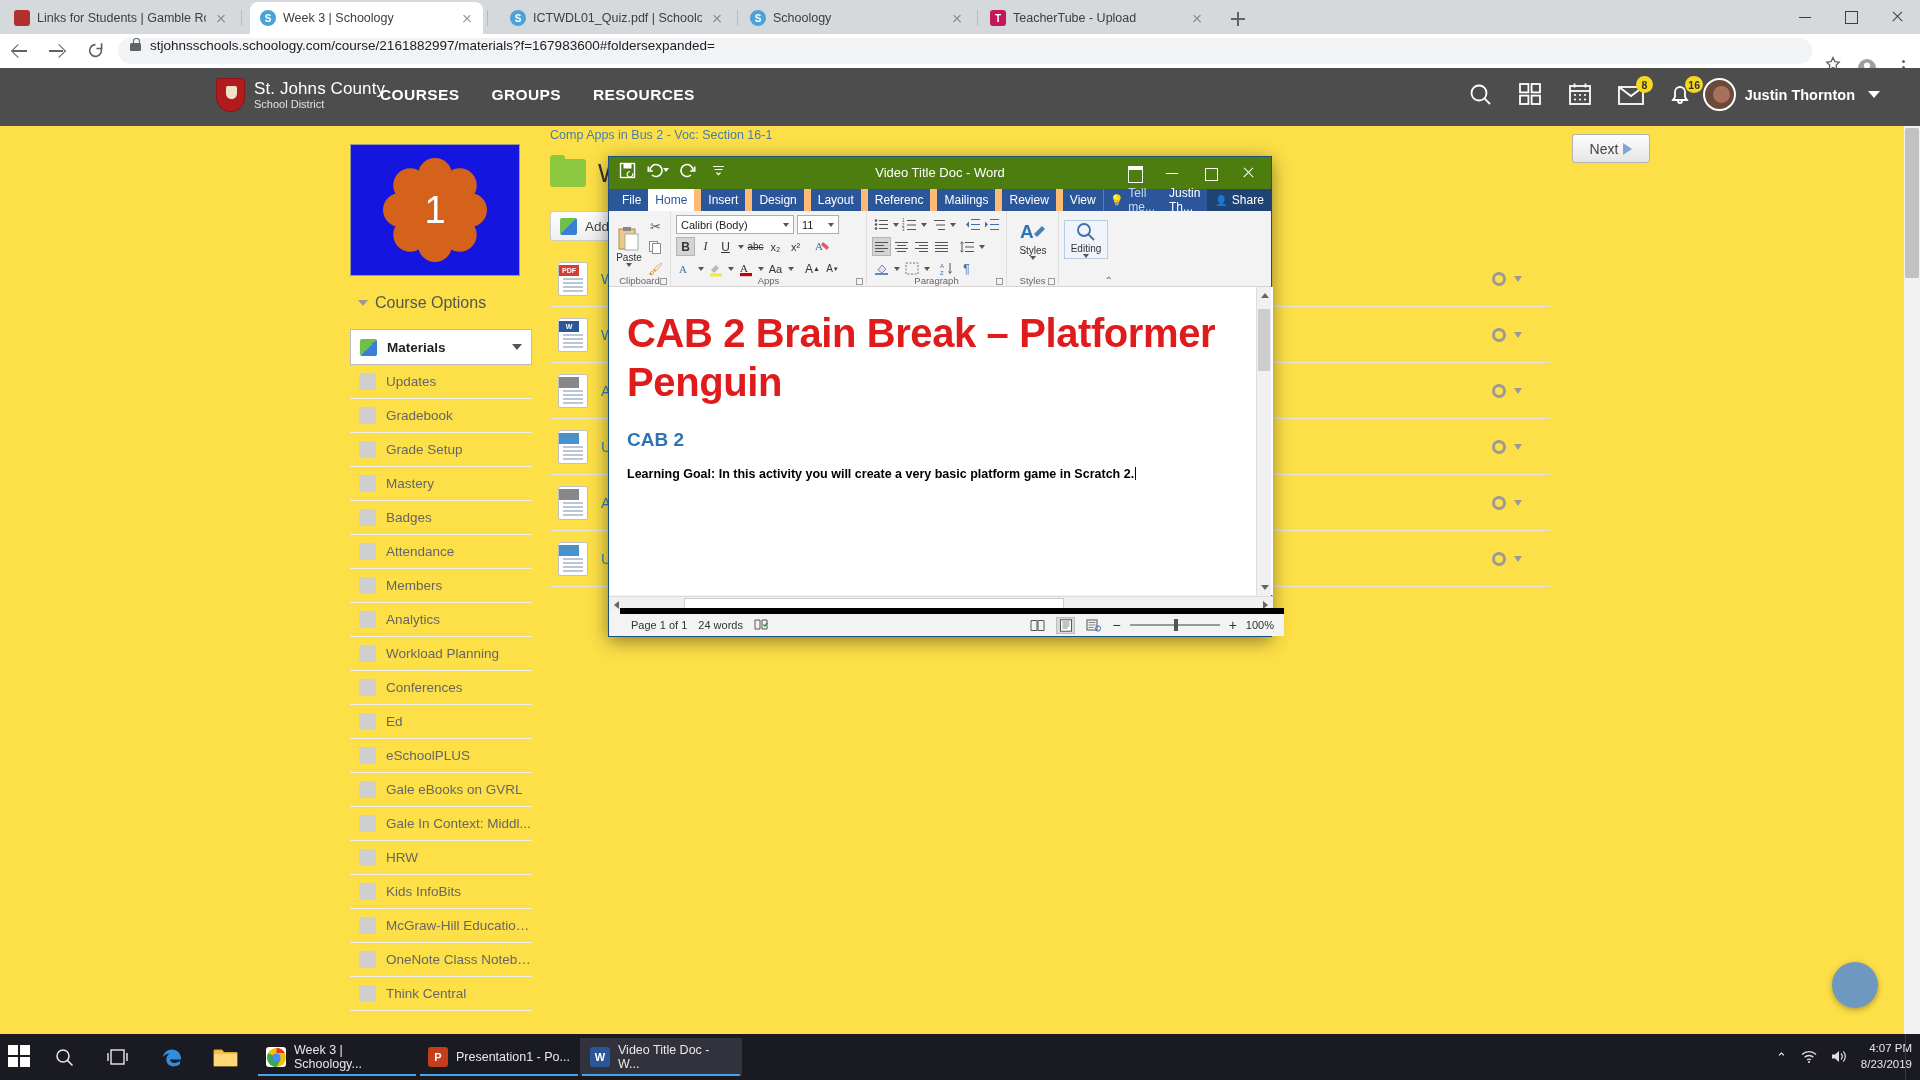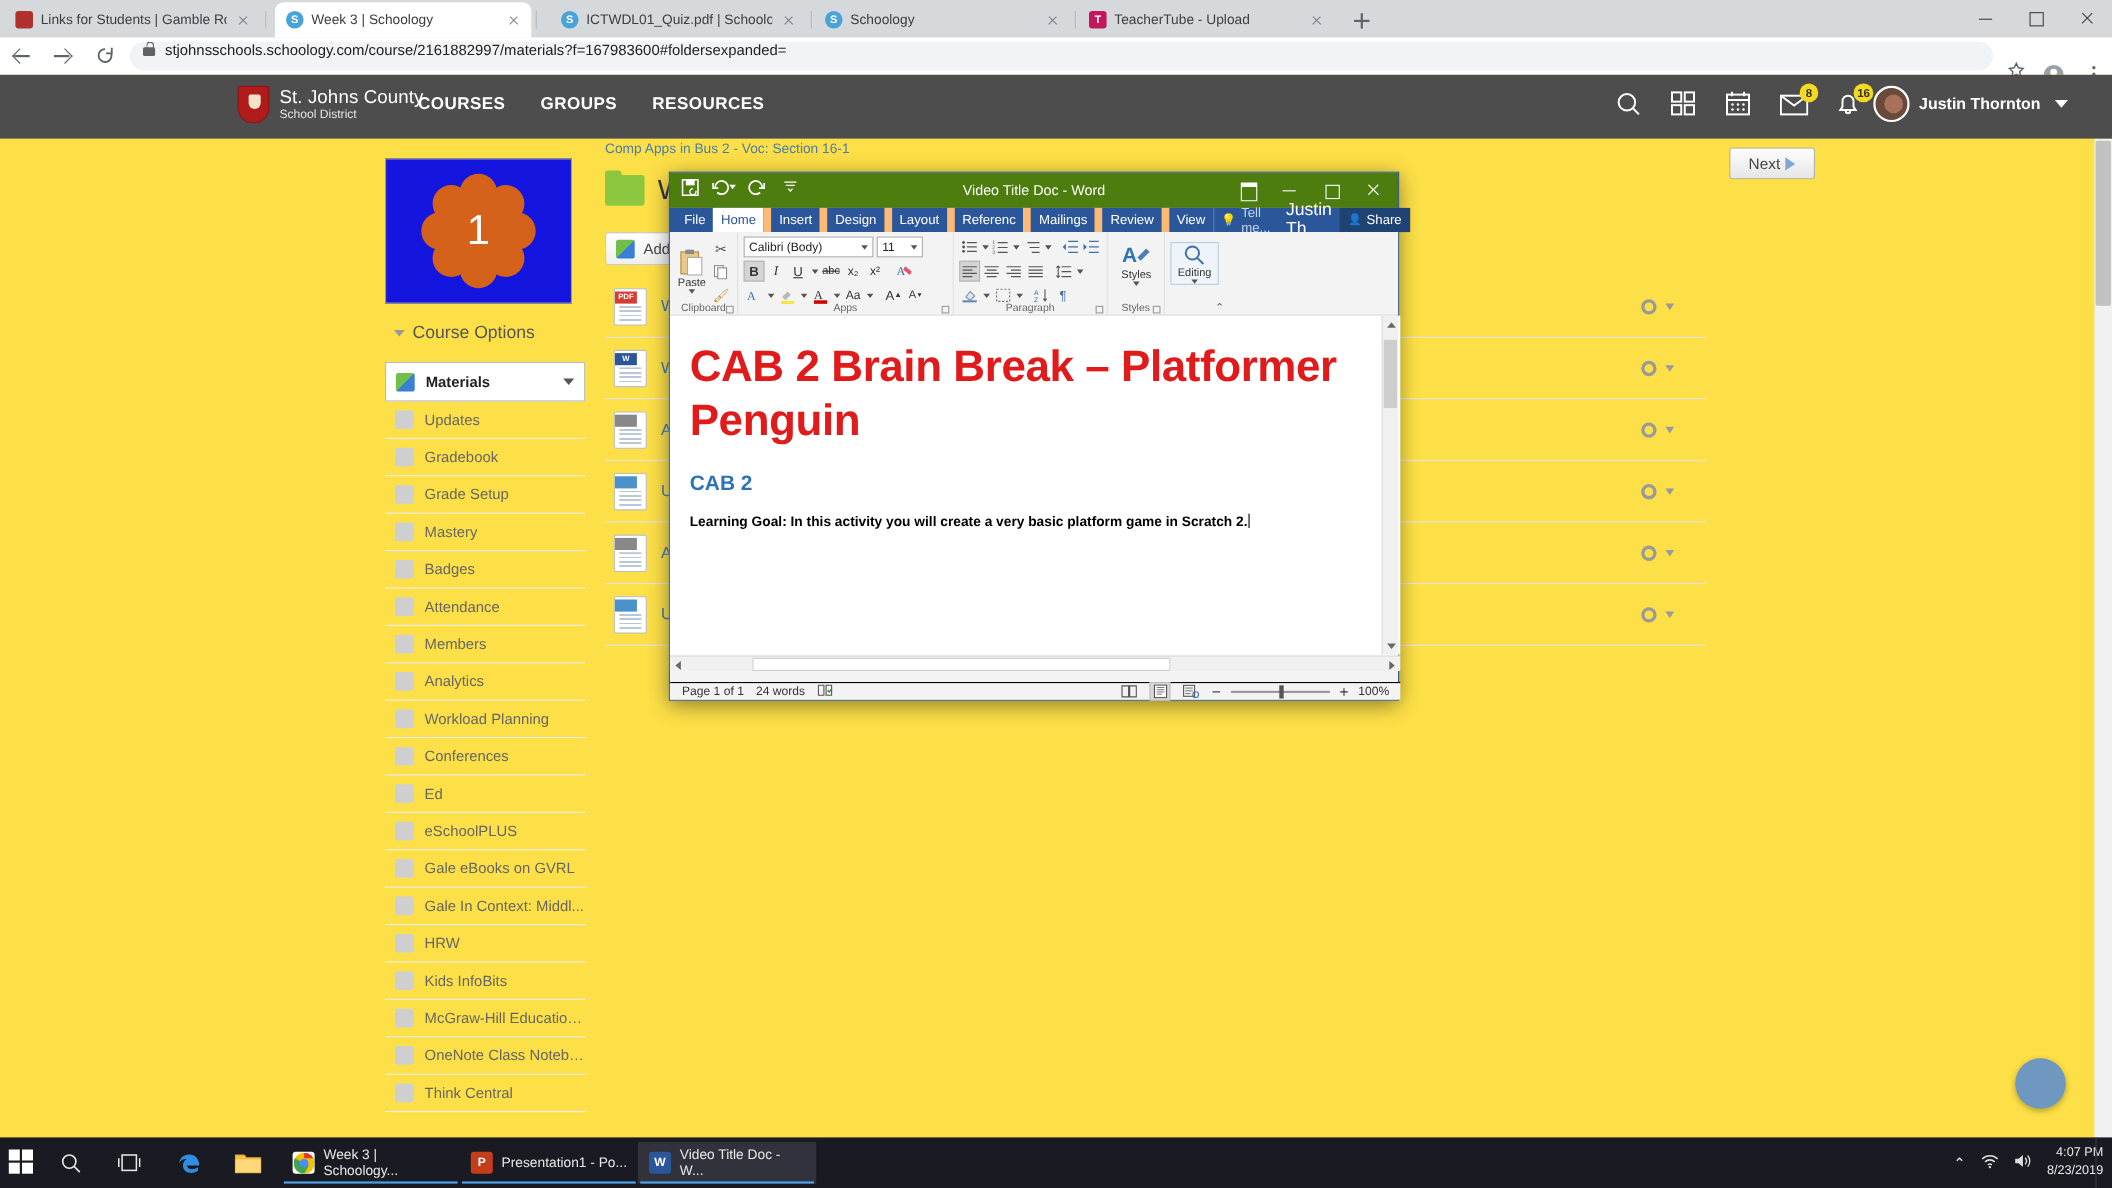--- a/index.html
+++ b/index.html
@@ -170,21 +170,21 @@
   .wcl::before,.wcl::after{ content:''; position:absolute; left:13px; top:15px; width:13px; height:1.4px; background:#fff;}
   .wcl::before{transform:rotate(45deg);} .wcl::after{transform:rotate(-45deg);}
 
   #wtabs { height:22px; background:#2b579a; display:flex; align-items:flex-end; padding-left:6px; position:relative;}
   #wtabs .wt { height:22px; padding:0 7px; color:#fff; font-size:12px; display:flex; align-items:center;
       border-left:7px solid #fdba74; }
   #wtabs .wt:first-child{ border-left:none;}
   #wtabs .wt.sel { background:#fff; color:#2b579a; border:none;}
   #wtabs .tellme { color:#c7d6ea; display:flex; align-items:center; gap:4px; border-left:1px solid #5a7fb5;
       padding:0 7px; font-size:12px; height:22px;}
-  #wtabs .whoami { color:#fff; font-size:16px; padding:0 7px; height:22px; display:flex; align-items:center;}
+  #wtabs .whoami { color:#fff; font-size:12px; padding:0 7px; height:22px; display:flex; align-items:center;}
   #wshare { color:#fff; font-size:12px; padding:0 8px; height:22px; display:flex; align-items:center; gap:4px;
       background:#1f4473;}
 
   #wribbon { height:76px; background:#f3f3f3; border-bottom:1px solid #d4d4d4; position:relative;
       display:flex; font-size:10px; color:#444;}
   .rgroup { position:relative; height:76px; border-right:1px solid #e0e0e0; padding:4px 5px 0 5px;}
   .rglabel { position:absolute; bottom:1px; left:0; width:100%; text-align:center; font-size:9.5px; color:#666;}
   .rgdlg { position:absolute; bottom:2px; right:3px; width:7px; height:7px; border:1px solid #9a9a9a;}
   .btn3d { display:inline-flex; flex-direction:column; align-items:center; justify-content:center;}
   .fontname { width:118px; height:19px; background:#fff; border:1px solid #adadad; font-size:11px;
@@ -220,22 +220,22 @@
 
   #whscrollrow { position:absolute; left:0; bottom:26px; width:664px; height:14px; background:#f0f0f0;
       border-top:1px solid #dcdcdc; display:flex; align-items:center;}
   .hsarrow { width:15px; height:14px; position:relative;}
   .hsarrow::after{ content:''; position:absolute; top:4px; width:0;height:0;
       border-top:4px solid transparent;border-bottom:4px solid transparent;}
   .hsarrow.lf::after{ left:5px; border-right:5px solid #666;}
   .hsarrow.rt::after{ left:5px; border-left:5px solid #666;}
   #whthumb { height:12px; background:#fff; border:1px solid #cdcdcd; margin-left:60px; width:380px;}
 
-  #wstatus { position:absolute; left:0; bottom:0; width:664px; height:16px; background:#f3f3f3;
-      border-top:1px solid #000000; display:flex; align-items:center; font-size:11px; color:#333;}
+  #wstatus { position:absolute; left:11px; bottom:0; width:664px; height:28px; background:#f3f3f3;
+      border-top:6px solid #000000; display:flex; align-items:center; font-size:11px; color:#333;}
   #wstatus .sl { margin-left:11px;}
   #wstatus .sr { margin-left:auto; display:flex; align-items:center; gap:9px; padding-right:10px;}
   .viewbtn { width:19px; height:17px; display:inline-flex; align-items:center; justify-content:center;
       font-size:11px; color:#333;}
   .viewbtn.sel { background:#d9d9d9; border:1px solid #bdbdbd;}
   #zoomslider { width:90px; height:2px; background:#999; position:relative;}
   #zoomthumb { position:absolute; left:44px; top:-5px; width:4px; height:12px; background:#555;}
 
   
   #taskbar { position:absolute; left:0; bottom:0; width:1920px; height:46px; background:#1a1a22;}

